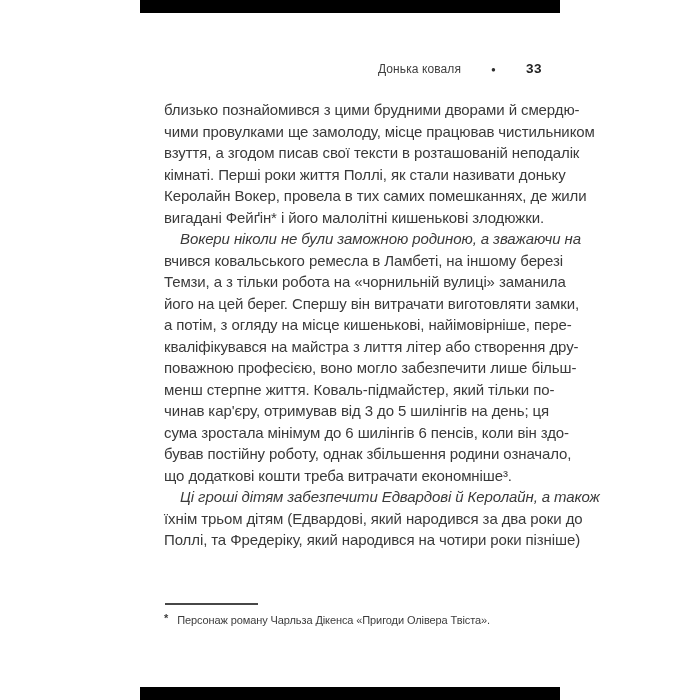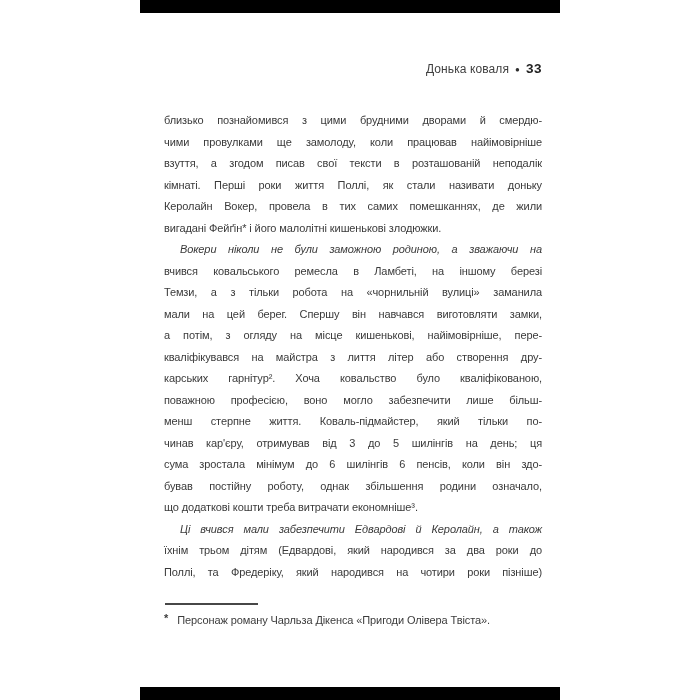--- a/index.html
+++ b/index.html
@@ -27,21 +27,21 @@
   .scan-bar.bottom{bottom:0;}
 
   .running-header{
     position:absolute;
     top:61px;
     left:164px;
     width:378px;
     display:flex;
     justify-content:flex-end;
     align-items:center;
-    gap:6px;
+    gap:30px;
     font-size:12px;
     letter-spacing:0.1px;
     color:#3f3f3f;
     line-height:16px;
   }
   .running-header .sep{
     font-size:8px;
     line-height:16px;
     transform:translateY(0.5px);
     color:#2e2e2e;
@@ -51,25 +51,24 @@
     font-size:13.5px;
     color:var(--ink-strong);
     letter-spacing:0.5px;
   }
 
   .text-block{
     position:absolute;
     top:99px;
     left:164px;
     width:378px;
-    font-size:11px;
+    font-size:15px;
     letter-spacing:-0.1px;
     line-height:21.5px;
     color:var(--ink);
-    margin-top:11px;
   }
   .line{
     height:21.5px;
     text-align:justify;
     text-align-last:justify;
     text-justify:inter-word;
     white-space:nowrap;
     overflow:visible;
   }
   .line.lastline{
@@ -111,39 +110,38 @@
 <div class="scan-bar top"></div>
 
 <div class="running-header">
   <span>Донька коваля</span>
   <span class="sep">●</span>
   <span class="pagenum">33</span>
 </div>
 
 <div class="text-block">
     <div class="line">близько познайомився з цими брудними дворами й смердю-</div>
-    <div class="line">чими провулками ще замолоду, коли працював найімовірніше</div>
+    <div class="line">чими провулками ще замолоду, місце працював чистильником</div>
     <div class="line">взуття, а згодом писав свої тексти в розташованій неподалік</div>
     <div class="line">кімнаті. Перші роки життя Поллі, як стали називати доньку</div>
     <div class="line">Керолайн Вокер, провела в тих самих помешканнях, де жили</div>
     <div class="line lastline">вигадані Фейґін* і його малолітні кишенькові злодюжки.</div>
     <div class="line indent">Вокери ніколи не були заможною родиною, а зважаючи на</div>
     <div class="line">вчився ковальського ремесла в Ламбеті, на іншому березі</div>
     <div class="line">Темзи, а з тільки робота на «чорнильній вулиці» заманила</div>
-    <div class="line">мали на цей берег. Спершу він навчався виготовляти замки,</div>
+    <div class="line">його на цей берег. Спершу він витрачати виготовляти замки,</div>
     <div class="line">а потім, з огляду на місце кишенькові, найімовірніше, пере-</div>
     <div class="line">кваліфікувався на майстра з лиття літер або створення дру-</div>
-    <div class="line">карських гарнітур². Хоча ковальство було кваліфікованою,</div>
     <div class="line">поважною професією, воно могло забезпечити лише більш-</div>
     <div class="line">менш стерпне життя. Коваль-підмайстер, який тільки по-</div>
     <div class="line">чинав кар'єру, отримував від 3 до 5 шилінгів на день; ця</div>
     <div class="line">сума зростала мінімум до 6 шилінгів 6 пенсів, коли він здо-</div>
     <div class="line">бував постійну роботу, однак збільшення родини означало,</div>
     <div class="line lastline">що додаткові кошти треба витрачати економніше³.</div>
-    <div class="line indent">Ці вчився мали забезпечити Едвардові й Керолайн, а також</div>
+    <div class="line indent">Ці гроші дітям забезпечити Едвардові й Керолайн, а також</div>
     <div class="line">їхнім трьом дітям (Едвардові, який народився за два роки до</div>
     <div class="line">Поллі, та Фредеріку, який народився на чотири роки пізніше)</div>
   </div>
 
 <div class="footnote-divider"></div>
 
 <div class="footnote">
   <span class="fn-marker">*</span>
   <span>Персонаж роману Чарльза Дікенса «Пригоди Олівера Твіста».</span>
 </div>

